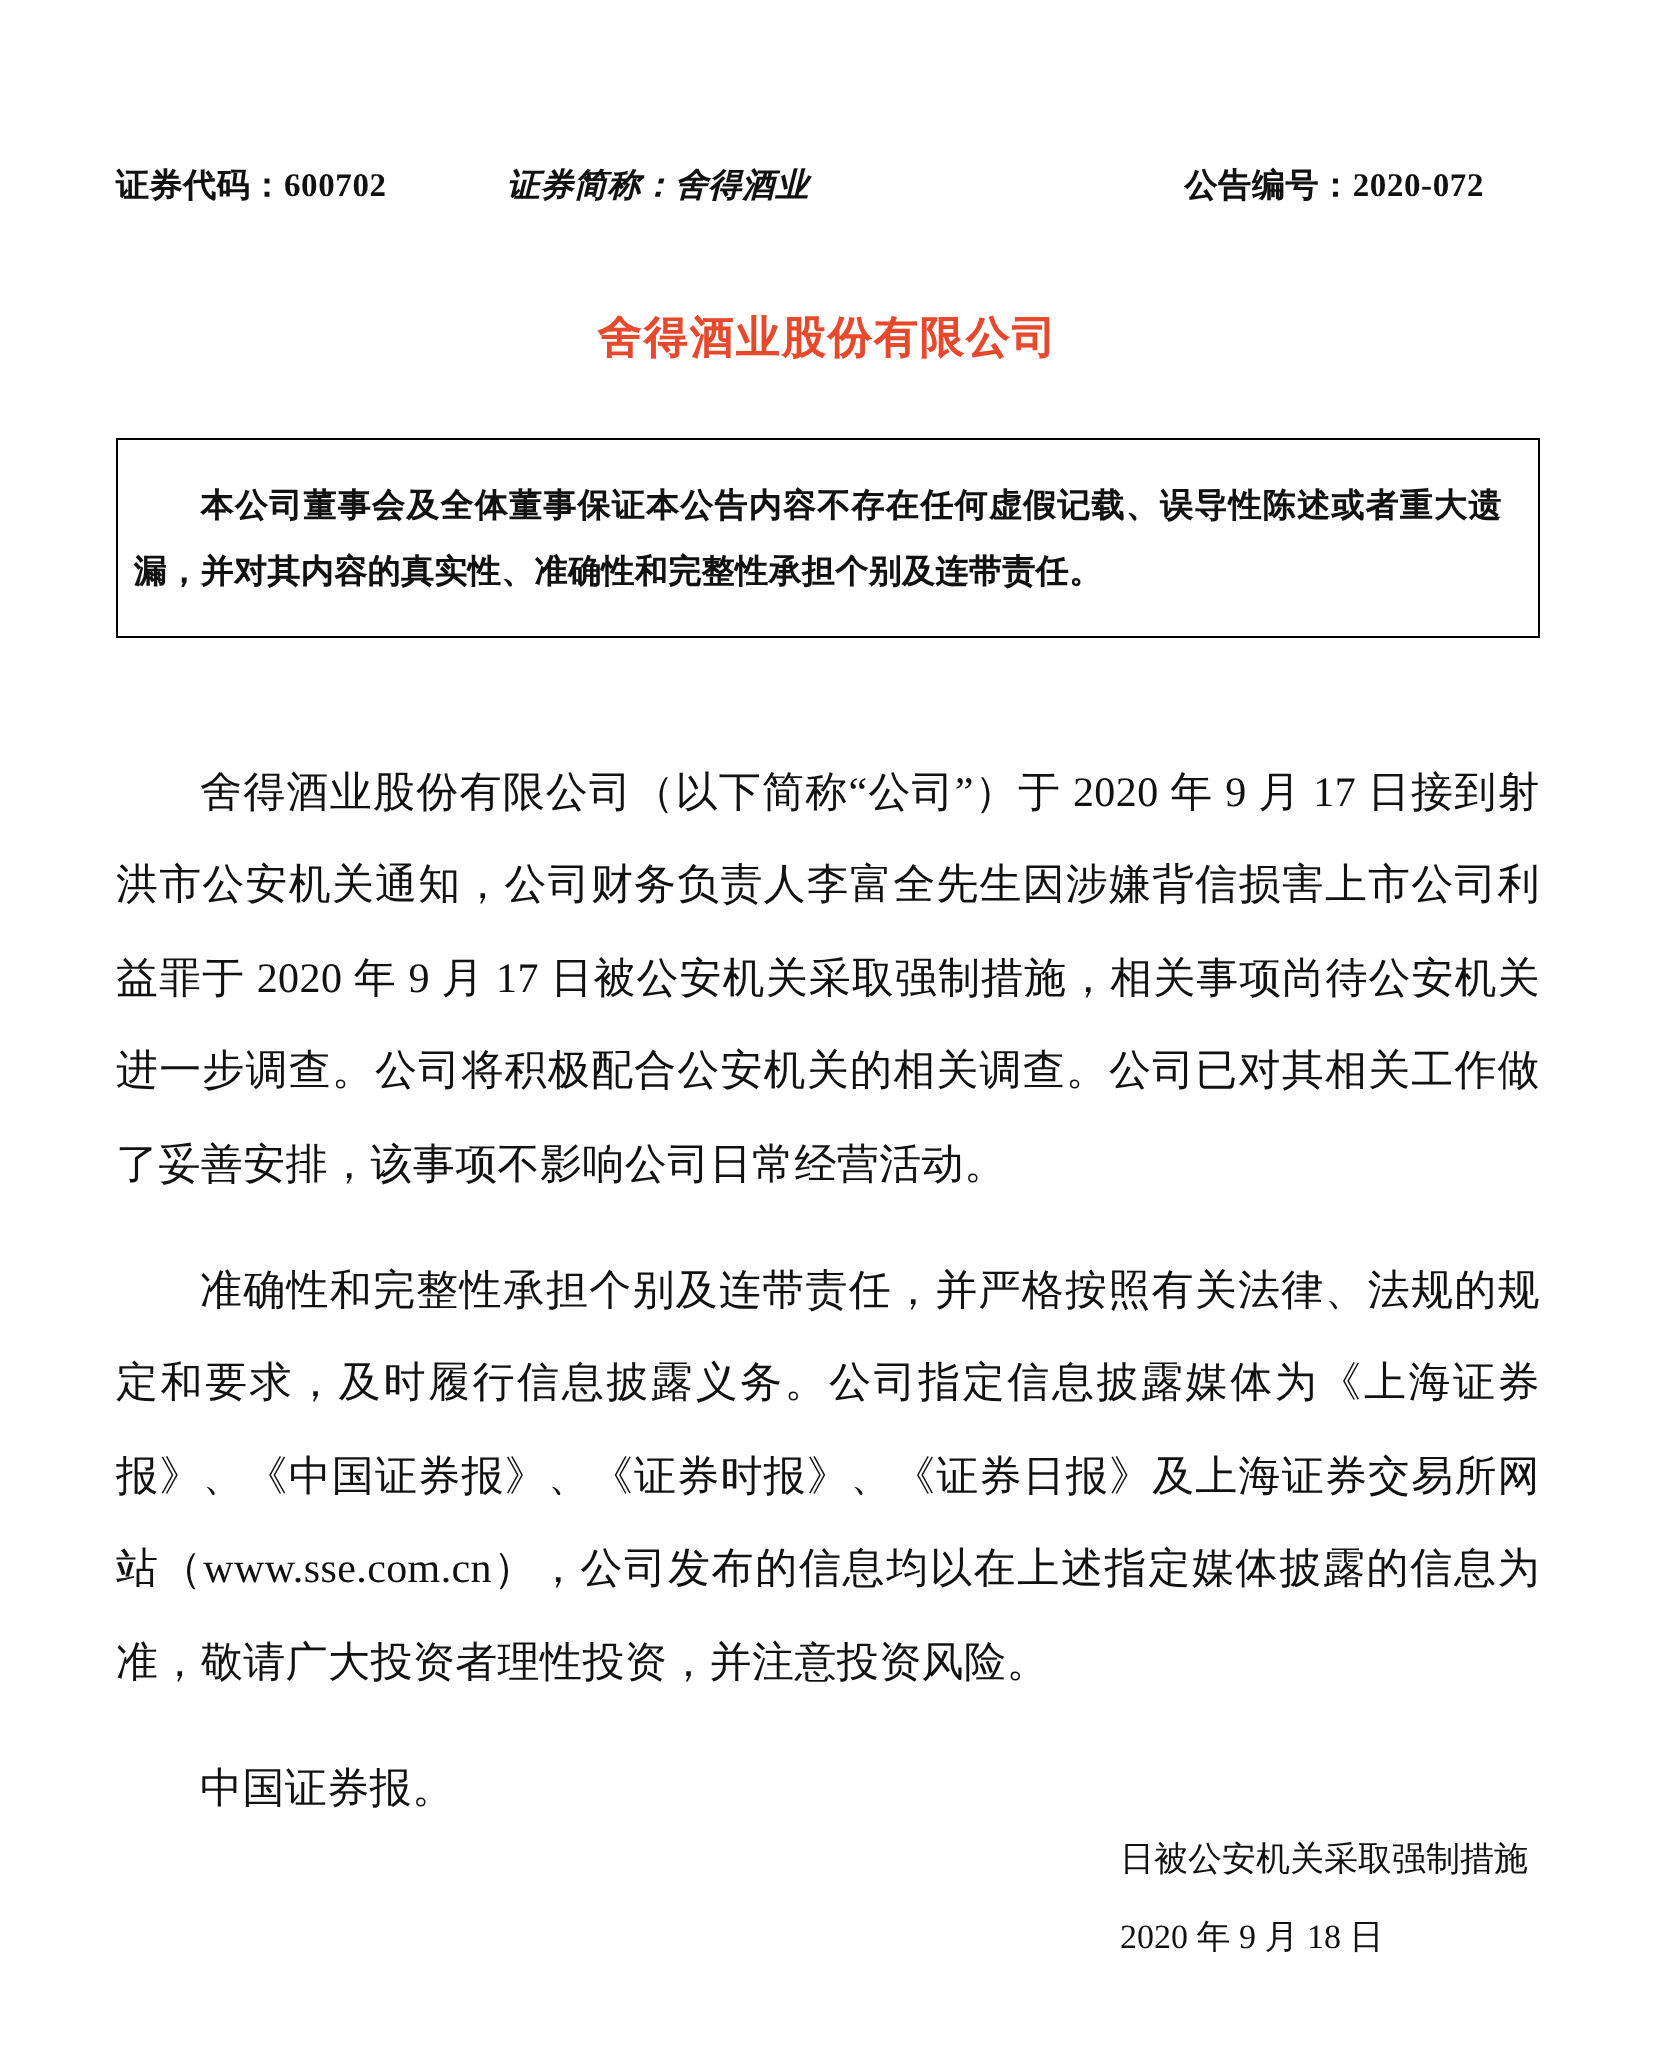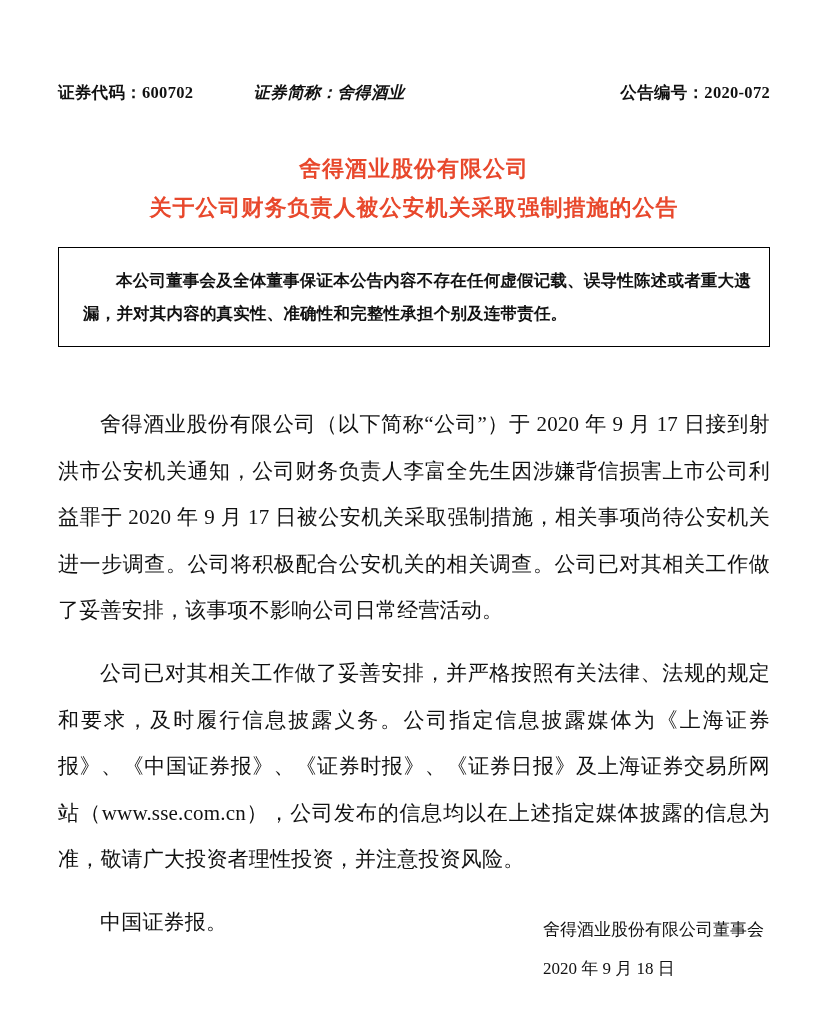--- a/index.html
+++ b/index.html
@@ -29,41 +29,41 @@
     font-weight: bold;
     font-size: 16.5px;
     letter-spacing: 0.3px;
     margin-bottom: 46px;
   }
   .header-cell {
     white-space: nowrap;
   }
   .header-cell.code { margin-left: 0px; }
   .header-cell.abbr { margin-left: 60px; font-style: italic; }
-  .header-cell.no   { margin-left: auto; }
+  .header-cell.no   { margin-left: auto; margin-right: 28px; }
 
   
   .title-block {
     text-align: center;
     color: #e8482c;
     font-weight: bold;
     font-size: 22px;
     line-height: 1.75;
     letter-spacing: 1px;
-    margin: 0 auto 20px auto;
+    margin: 0 auto 30px auto;
     width: 92%;
   }
   .title-line2 { white-space: nowrap; }
 
   
   .disclaimer {
     border: 1.4px solid #000000;
     box-sizing: border-box;
     margin: 6px 0 0 0;
-    padding: 16px 18px 16px 24px;
+    padding: 16px 18px 16px 8px;
     font-weight: bold;
     font-size: 16.5px;
     line-height: 2.0;
     letter-spacing: 0.2px;
     text-align: justify;
     text-justify: inter-ideograph;
   }
   .disclaimer .indent {
     display: inline-block;
     width: 2em;
@@ -103,31 +103,30 @@
 <div class="page">
 
   <div class="header-row">
     <span class="header-cell code">证券代码：600702</span>
     <span class="header-cell abbr">证券简称：舍得酒业</span>
     <span class="header-cell no">公告编号：2020-072</span>
   </div>
 
   <div class="title-block" style="color: rgb(232, 72, 44);">
     <div class="title-line1">舍得酒业股份有限公司</div>
-    <div class="title-line2">关于公司财务负责人被公安机关采取强制措施的公告</div>
   </div>
 
   <div class="disclaimer">
     <span class="indent"></span><span>本公司董事会及全体董事保证本公告内容不存在任何虚假记载、误导性陈述或者重大遗漏，并对其内容的真实性、准确性和完整性承担个别及连带责任。</span>
   </div>
 
   <div class="body">
     <p>舍得酒业股份有限公司（以下简称“公司”）于 2020 年 9 月 17 日接到射洪市公安机关通知，公司财务负责人李富全先生因涉嫌背信损害上市公司利益罪于 2020 年 9 月 17 日被公安机关采取强制措施，相关事项尚待公安机关进一步调查。公司将积极配合公安机关的相关调查。公司已对其相关工作做了妥善安排，该事项不影响公司日常经营活动。</p>
-    <p>公司已对其相关工作做了妥善安排，并严格按照有关法律、法规的规定和要求，及时履行信息披露义务。公司指定信息披露媒体为《上海证券报》、《中国证券报》、《证券时报》、《证券日报》及上海证券交易所网站（www.sse.com.cn），公司发布的信息均以在上述指定媒体披露的信息为准，敬请广大投资者理性投资，并注意投资风险。</p>
+    <p>准确性和完整性承担个别及连带责任，并严格按照有关法律、法规的规定和要求，及时履行信息披露义务。公司指定信息披露媒体为《上海证券报》、《中国证券报》、《证券时报》、《证券日报》及上海证券交易所网站（www.sse.com.cn），公司发布的信息均以在上述指定媒体披露的信息为准，敬请广大投资者理性投资，并注意投资风险。</p>
     <p class="last">中国证券报。</p>
   </div>
 
   <div class="signature">
-    <div>舍得酒业股份有限公司董事会</div>
+    <div>日被公安机关采取强制措施</div>
     <div>2020 年 9 月 18 日</div>
   </div>
 
 </div>
 
 </body></html>

